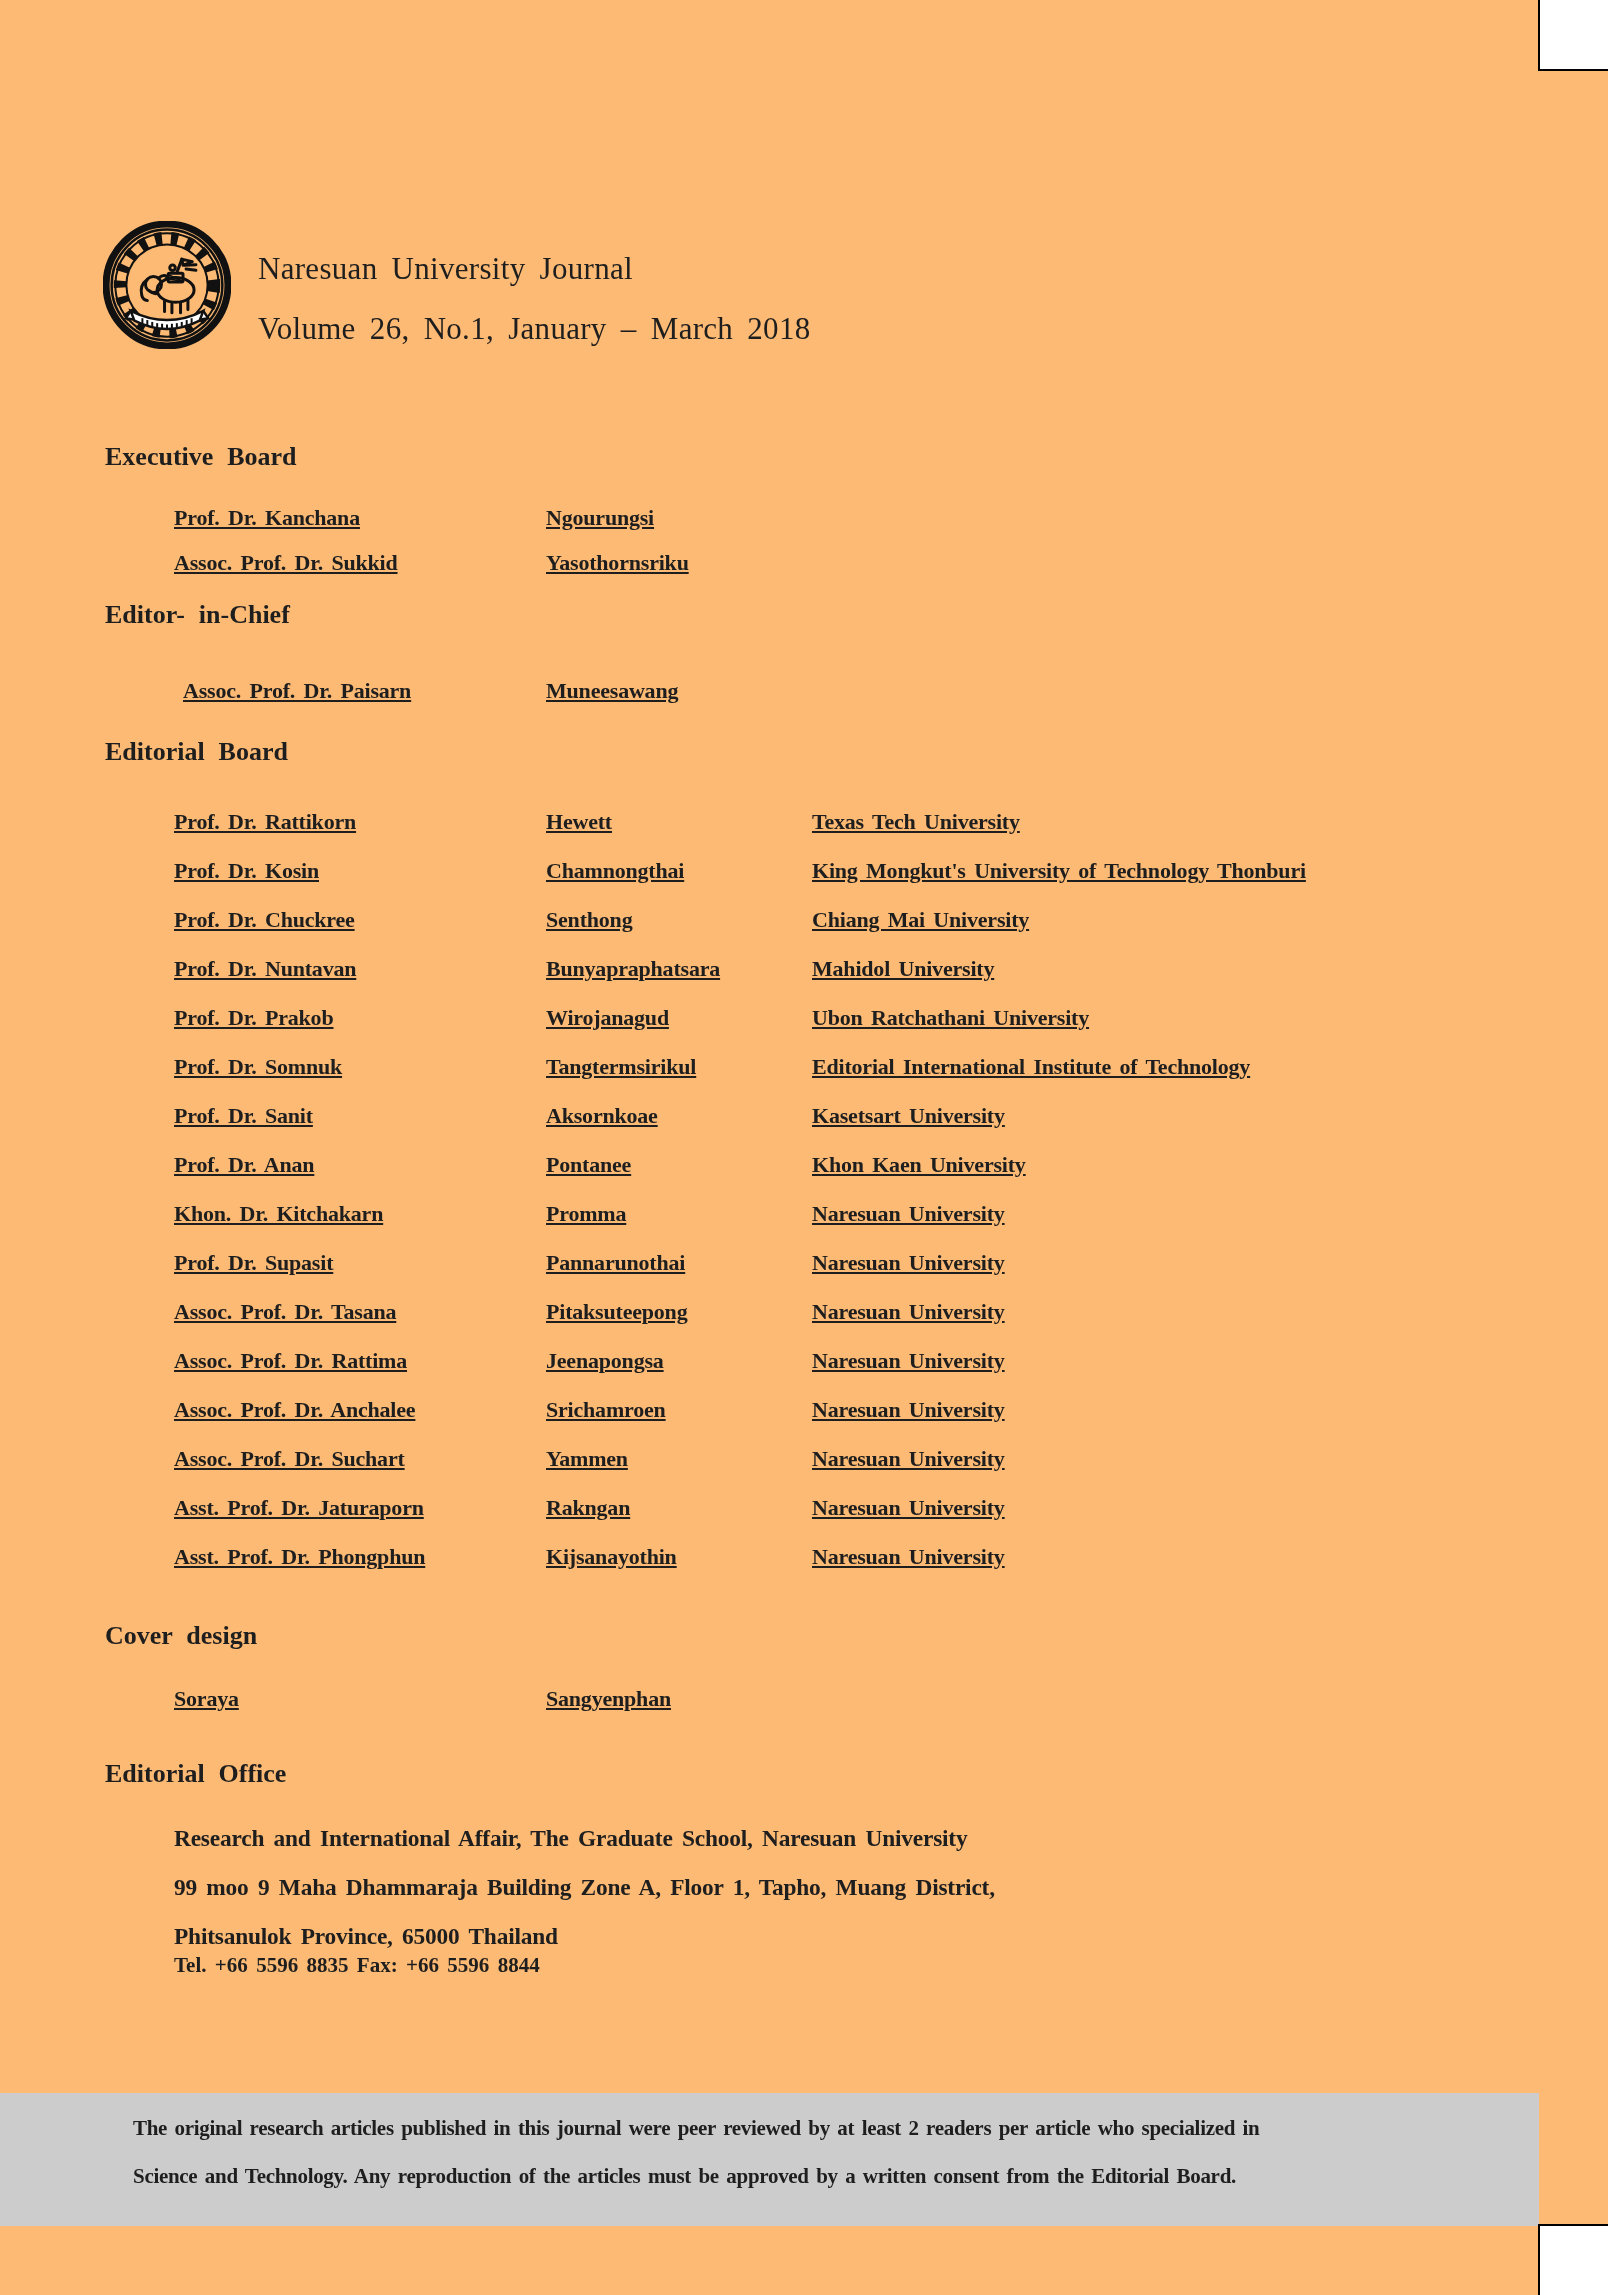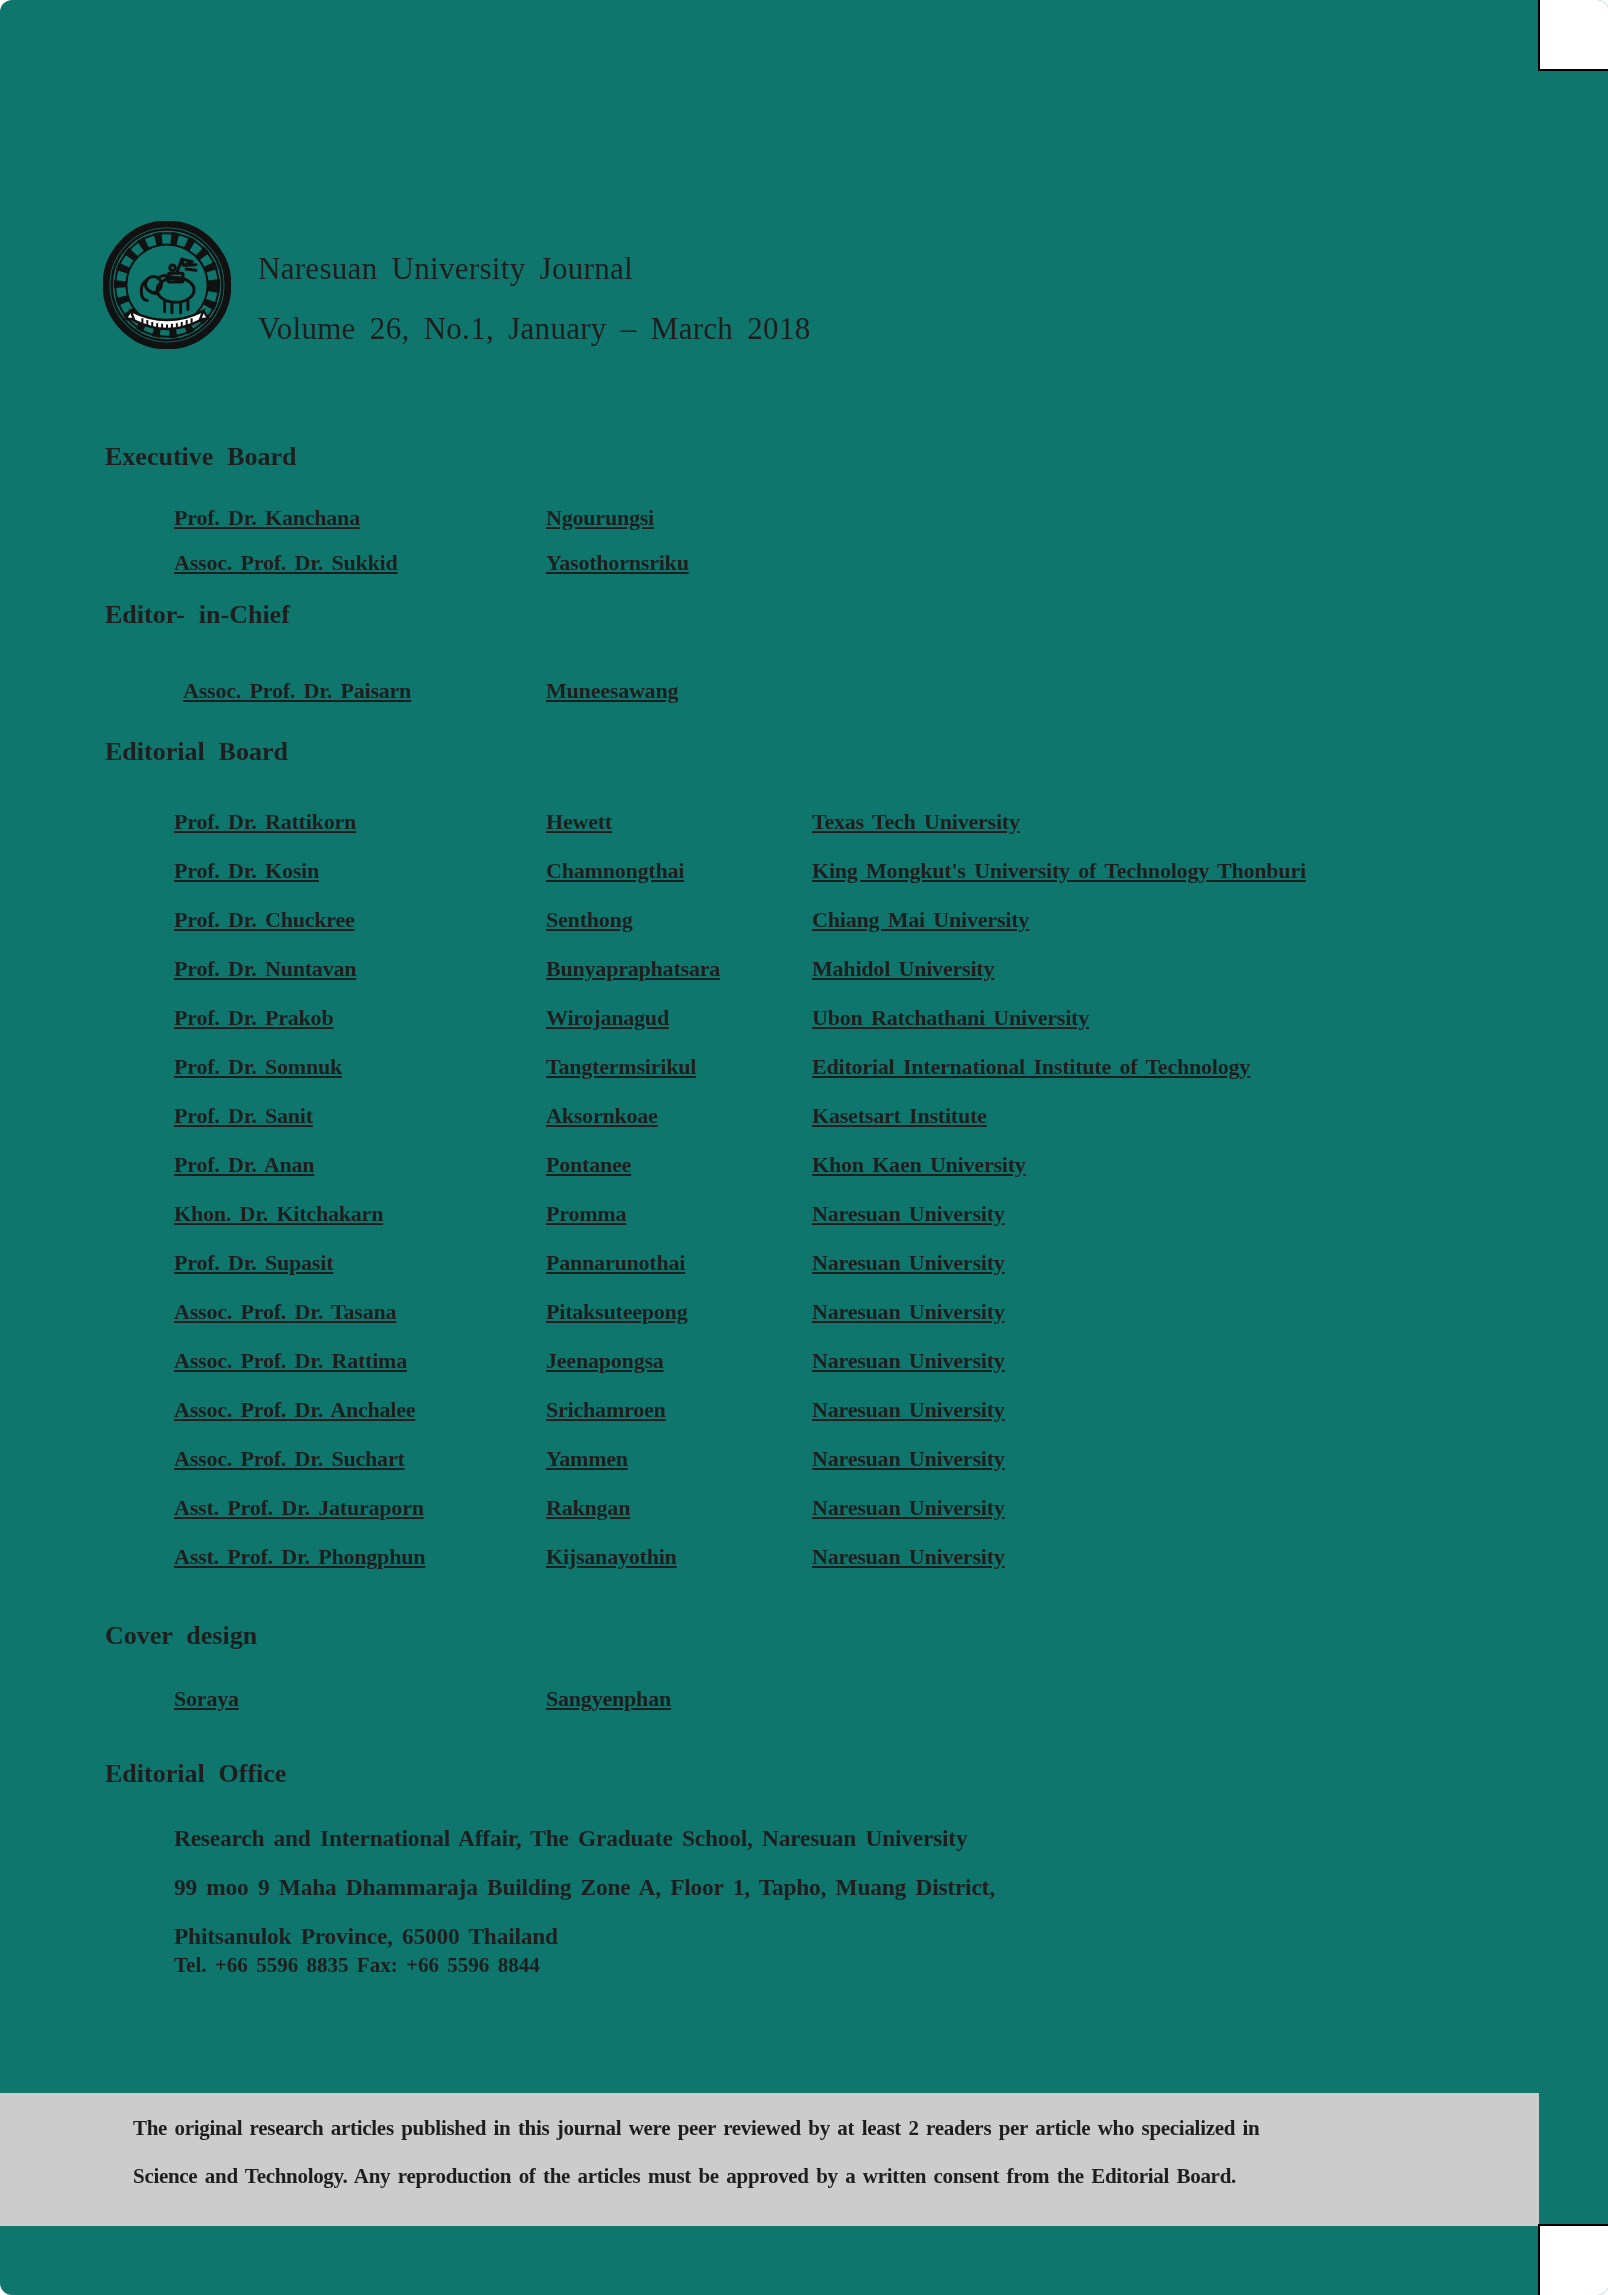--- a/index.html
+++ b/index.html
@@ -1,18 +1,18 @@
 <!DOCTYPE html>
 <html style="font-size:9.8px"><head>
 <meta charset="utf-8">
 <style>
   html,body{margin:0;padding:0;background:#ffffff;}
   .page{
-    position:relative;width:1609px;height:2295px;background:#0f766e;
-    font-family:"Liberation Serif","DejaVu Serif",serif;color:#1e1e1e;overflow:hidden;border-radius:12px;
+    position:relative;width:1609px;height:2295px;background:#fdba74;
+    font-family:"Liberation Serif","DejaVu Serif",serif;color:#1e1e1e;overflow:hidden;
   }
   
   .logo{position:absolute;left:103px;top:221px;width:128px;height:128px;}
   .sr-only{position:absolute;width:0.6px;height:0.6px;overflow:hidden;clip:rect(0 0 0 0);white-space:nowrap;}
   .title-line{position:absolute;left:258px;font-size:31px;letter-spacing:0.3px;word-spacing:6.1px;white-space:nowrap;}
   .title-1{top:251px;}
   .title-2{top:311px;}
   
   .heading{position:absolute;left:105px;font-size:26px;font-weight:bold;word-spacing:7.4px;white-space:nowrap;}
   .h-exec{top:442px;}
@@ -174,21 +174,21 @@
 
       <div class="mrow">
         <span class="c1">Prof. Dr. Somnuk</span>
         <span class="c2">Tangtermsirikul</span>
         <span class="c3">Editorial International Institute of Technology</span>
       </div>
 
       <div class="mrow">
         <span class="c1">Prof. Dr. Sanit</span>
         <span class="c2">Aksornkoae</span>
-        <span class="c3">Kasetsart Institute</span>
+        <span class="c3">Kasetsart University</span>
       </div>
 
       <div class="mrow">
         <span class="c1">Prof. Dr. Anan</span>
         <span class="c2">Pontanee</span>
         <span class="c3">Khon Kaen University</span>
       </div>
 
       <div class="mrow">
         <span class="c1">Khon. Dr. Kitchakarn</span>

